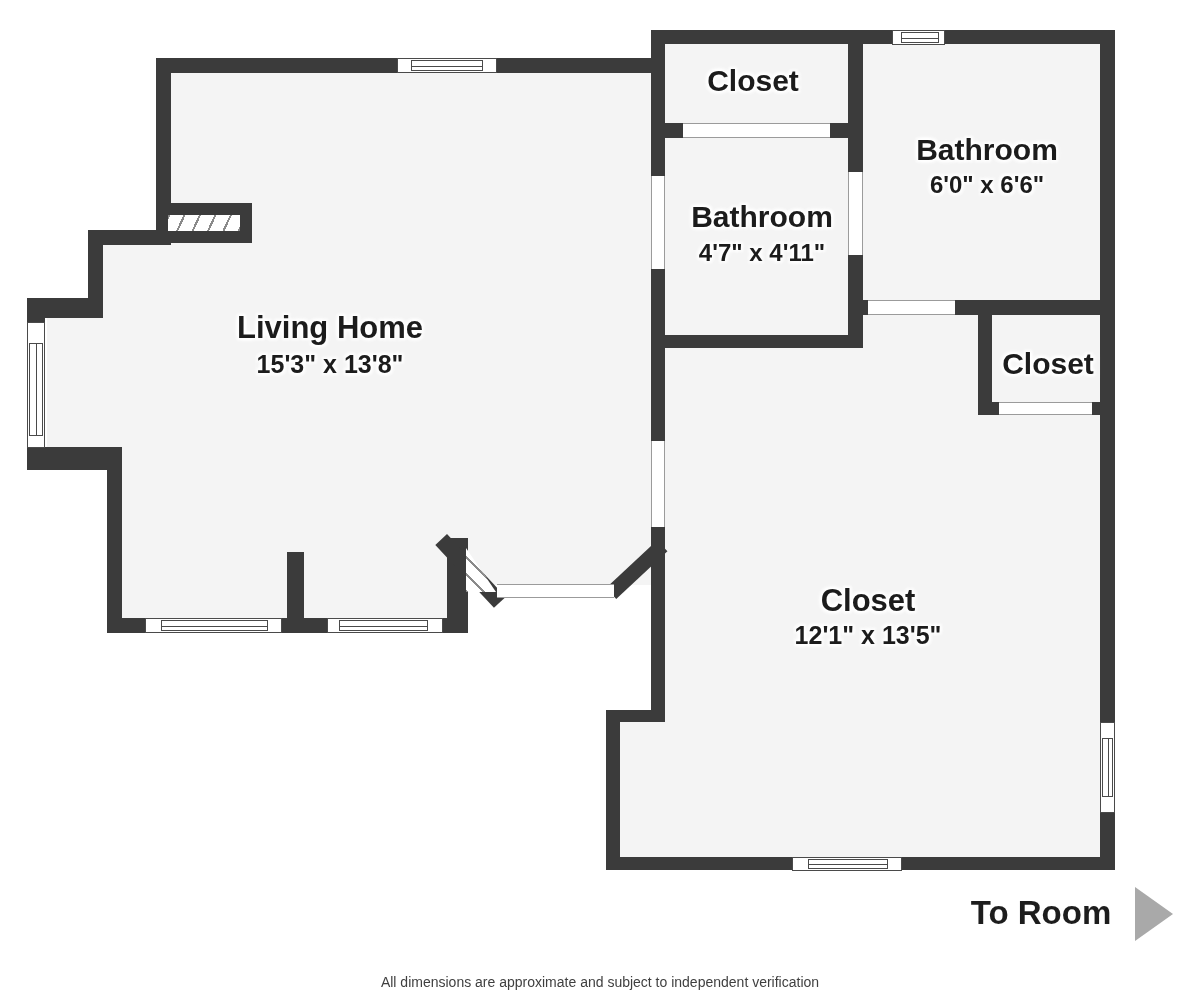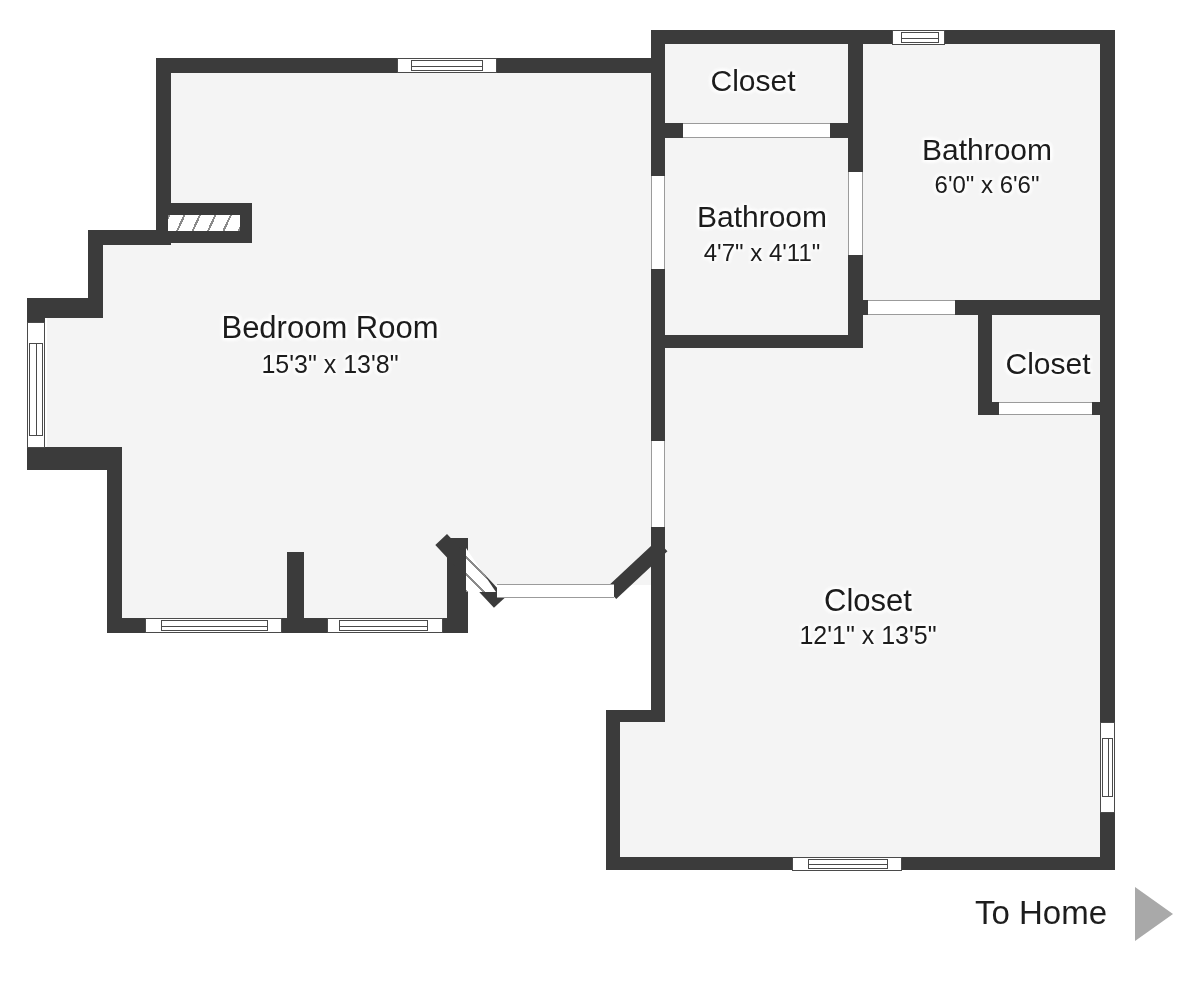--- a/index.html
+++ b/index.html
@@ -13,21 +13,21 @@
   .pane.h::after{content:"";position:absolute;left:-1px;right:-1px;top:50%;height:1px;background:#4a4a4a;}
   .pane.v::after{content:"";position:absolute;top:-1px;bottom:-1px;left:50%;width:1px;background:#4a4a4a;}
   .open{position:absolute;background:#ffffff;box-sizing:border-box;}
   .open.h{border-top:1px solid #9b9b9b;border-bottom:1px solid #9b9b9b;}
   .open.v{border-left:1px solid #9b9b9b;border-right:1px solid #9b9b9b;}
   .hatch{background:#ffffff;background-image:repeating-linear-gradient(115deg,#8a8a8a 0 2px,transparent 2px 14px);}
   .fireplace{position:absolute;border:12px solid #3b3b3b;box-sizing:border-box;}
   .doorswing{position:absolute;clip-path:polygon(0 0,0 100%,100% 100%);
              background-image:repeating-linear-gradient(45deg,#8a8a8a 0 2px,transparent 2px 12px);background-color:#fff;}
   .lbl{position:absolute;transform:translate(-50%,-50%);white-space:nowrap;text-align:center;
-       color:#1c1c1c;font-weight:400;
+       color:#1c1c1c;font-weight:700;
        text-shadow:-2px -2px 3px #fff,2px -2px 3px #fff,-2px 2px 3px #fff,2px 2px 3px #fff,0 0 9px #fff;}
   .roomname{font-size:31px;}
   .roomdims{font-size:25px;}
   .closetname{font-size:30px;}
   .subdims{font-size:24px;}
   .tohome{font-size:33px;color:#1d1d1d;}
   .arrow{position:absolute;background:#a9a9a9;clip-path:polygon(0 0,0 100%,100% 50%);}
   .footer{position:absolute;left:0;right:0;top:974px;text-align:center;font-size:14px;
           font-weight:400;color:#3f3f3f;}
 </style>
@@ -103,21 +103,21 @@
 
   <div class="open h" style="left:683px;top:123px;width:147px;height:15px;"></div>
   <div class="open v" style="left:651px;top:176px;width:14px;height:93px;"></div>
   <div class="open v" style="left:848px;top:172px;width:15px;height:83px;"></div>
   <div class="open v" style="left:651px;top:441px;width:14px;height:86px;"></div>
   <div class="open h" style="left:868px;top:300px;width:87px;height:15px;"></div>
   <div class="open h" style="left:999px;top:402px;width:93px;height:13px;"></div>
   <div class="open h" style="left:497px;top:584px;width:117px;height:14px;"></div>
 
   <div>
-    <div class="lbl roomname" style="left:330px;top:328px;">Bedroom Room</div>
+    <div class="lbl roomname" style="left:330px;top:328px;">Living Home</div>
     <div class="lbl roomdims" style="left:330px;top:364px;">15'3" x 13'8"</div>
   </div>
   <div>
     <div class="lbl closetname" style="left:753px;top:81px;">Closet</div>
   </div>
   <div>
     <div class="lbl closetname" style="left:762px;top:217px;">Bathroom</div>
     <div class="lbl subdims" style="left:762px;top:253px;">4'7" x 4'11"</div>
   </div>
   <div>
@@ -125,17 +125,18 @@
     <div class="lbl subdims" style="left:987px;top:185px;">6'0" x 6'6"</div>
   </div>
   <div>
     <div class="lbl closetname" style="left:1048px;top:364px;">Closet</div>
   </div>
   <div>
     <div class="lbl roomname" style="left:868px;top:601px;">Closet</div>
     <div class="lbl roomdims" style="left:868px;top:635px;">12'1" x 13'5"</div>
   </div>
 
-  <div class="lbl tohome" style="left:1041px;top:913px;">To Home</div>
+  <div class="lbl tohome" style="left:1041px;top:913px;">To Room</div>
   <div class="arrow" style="left:1135px;top:887px;width:38px;height:54px;"></div>
 
+  <div class="footer">All dimensions are approximate and subject to independent verification</div>
 
 </div>
 
 </body></html>

